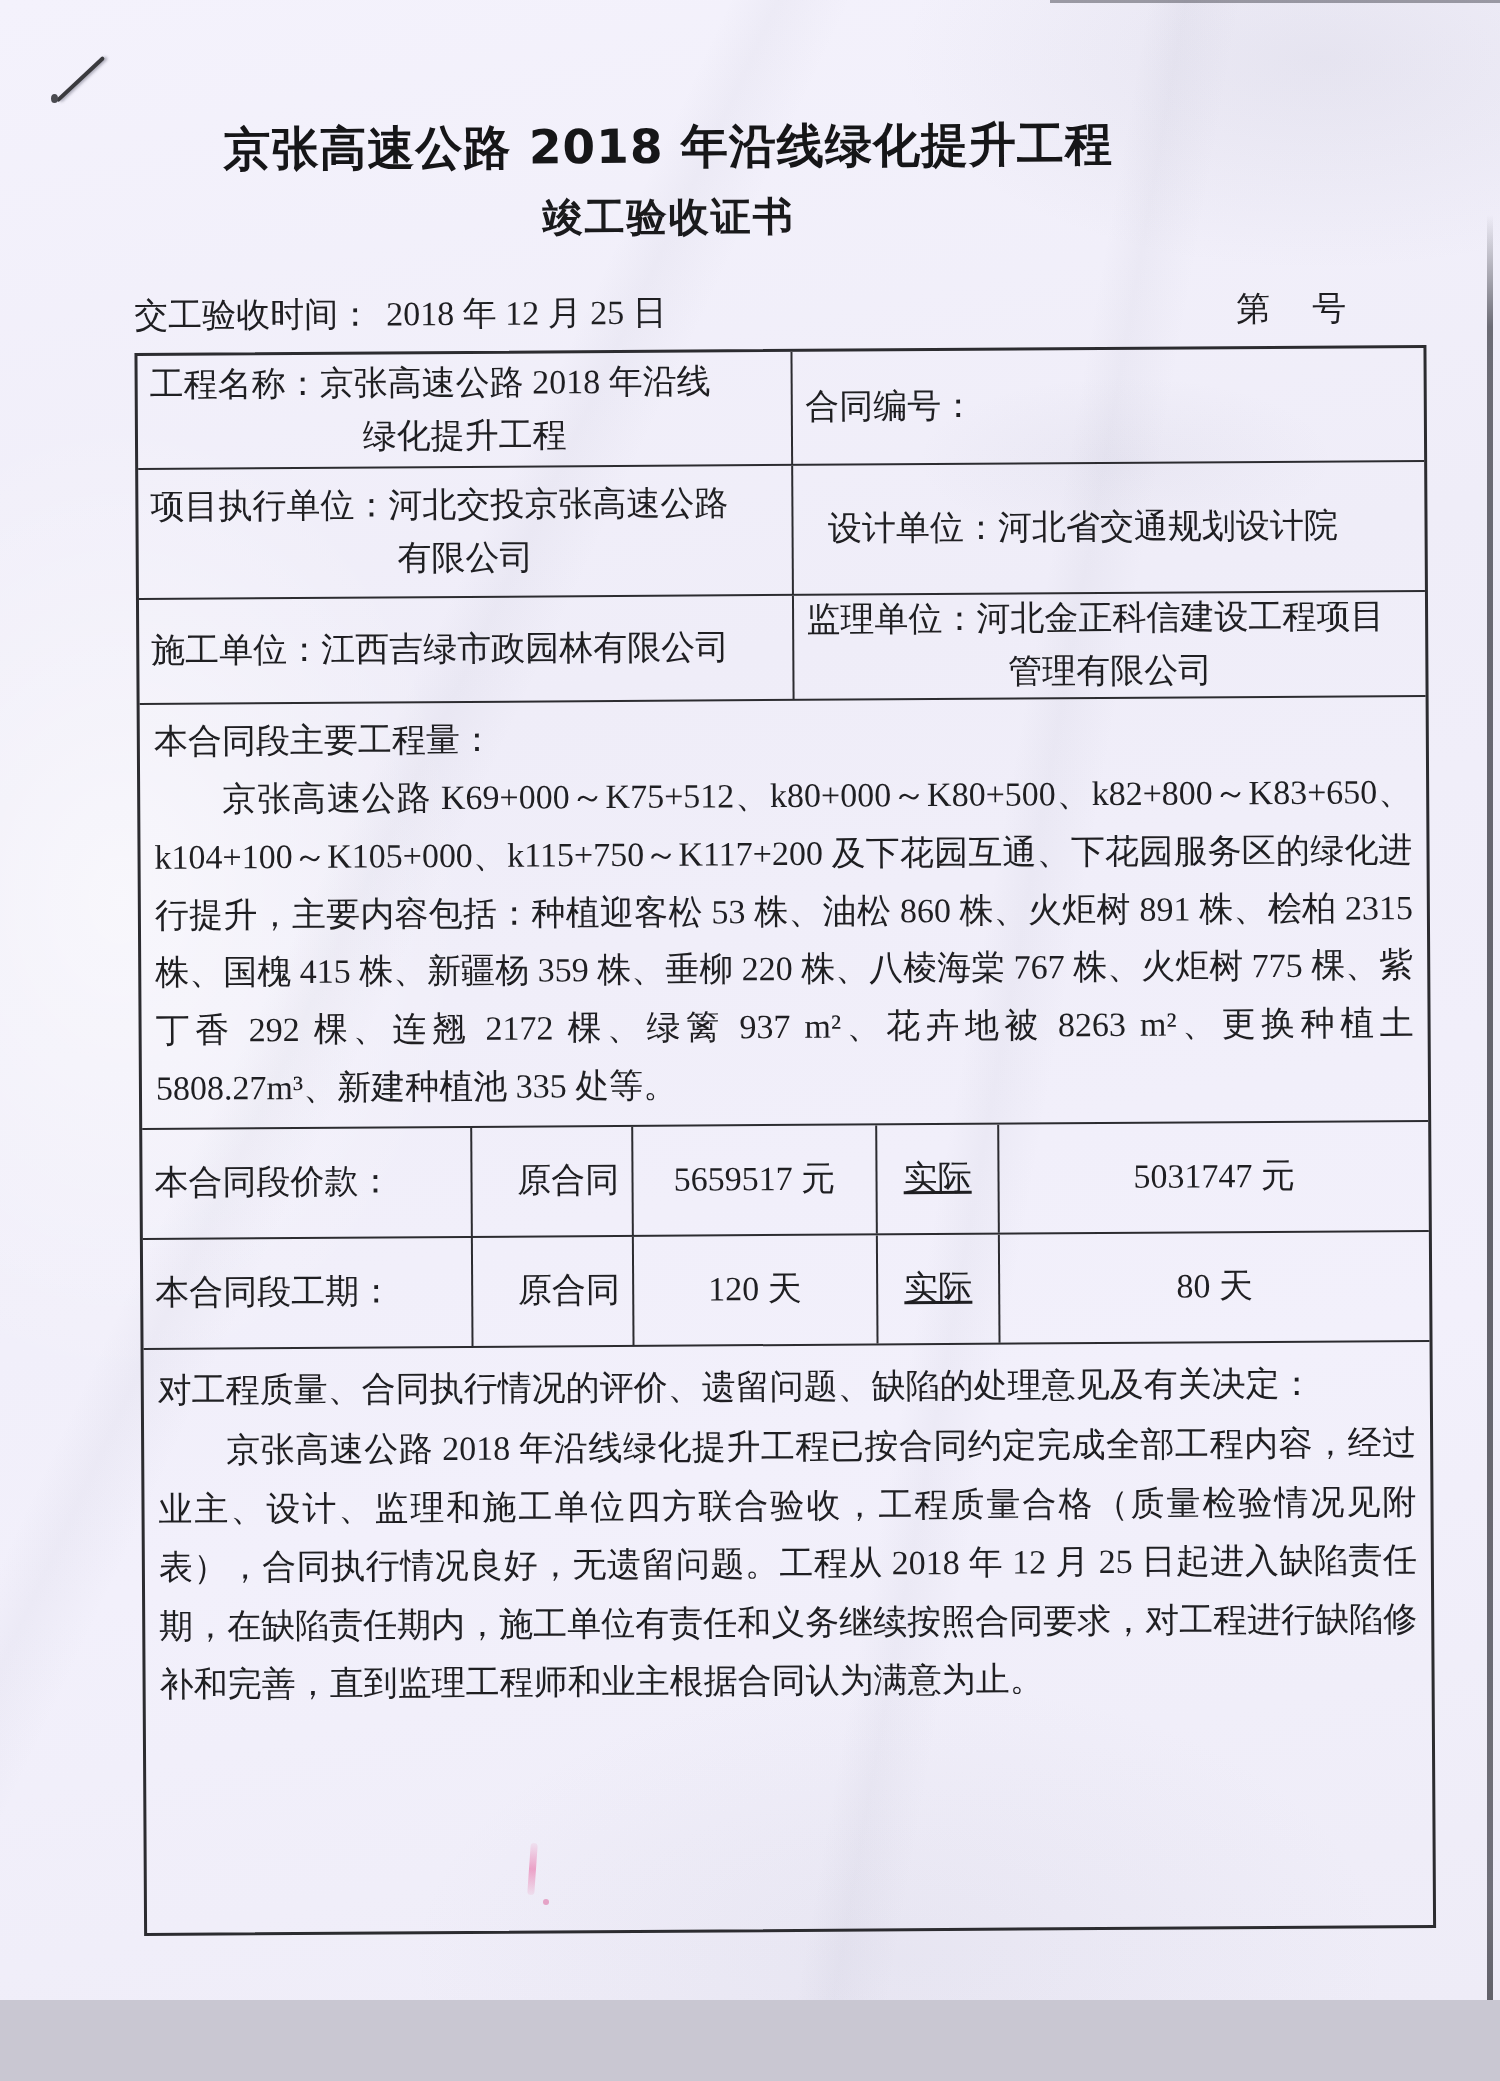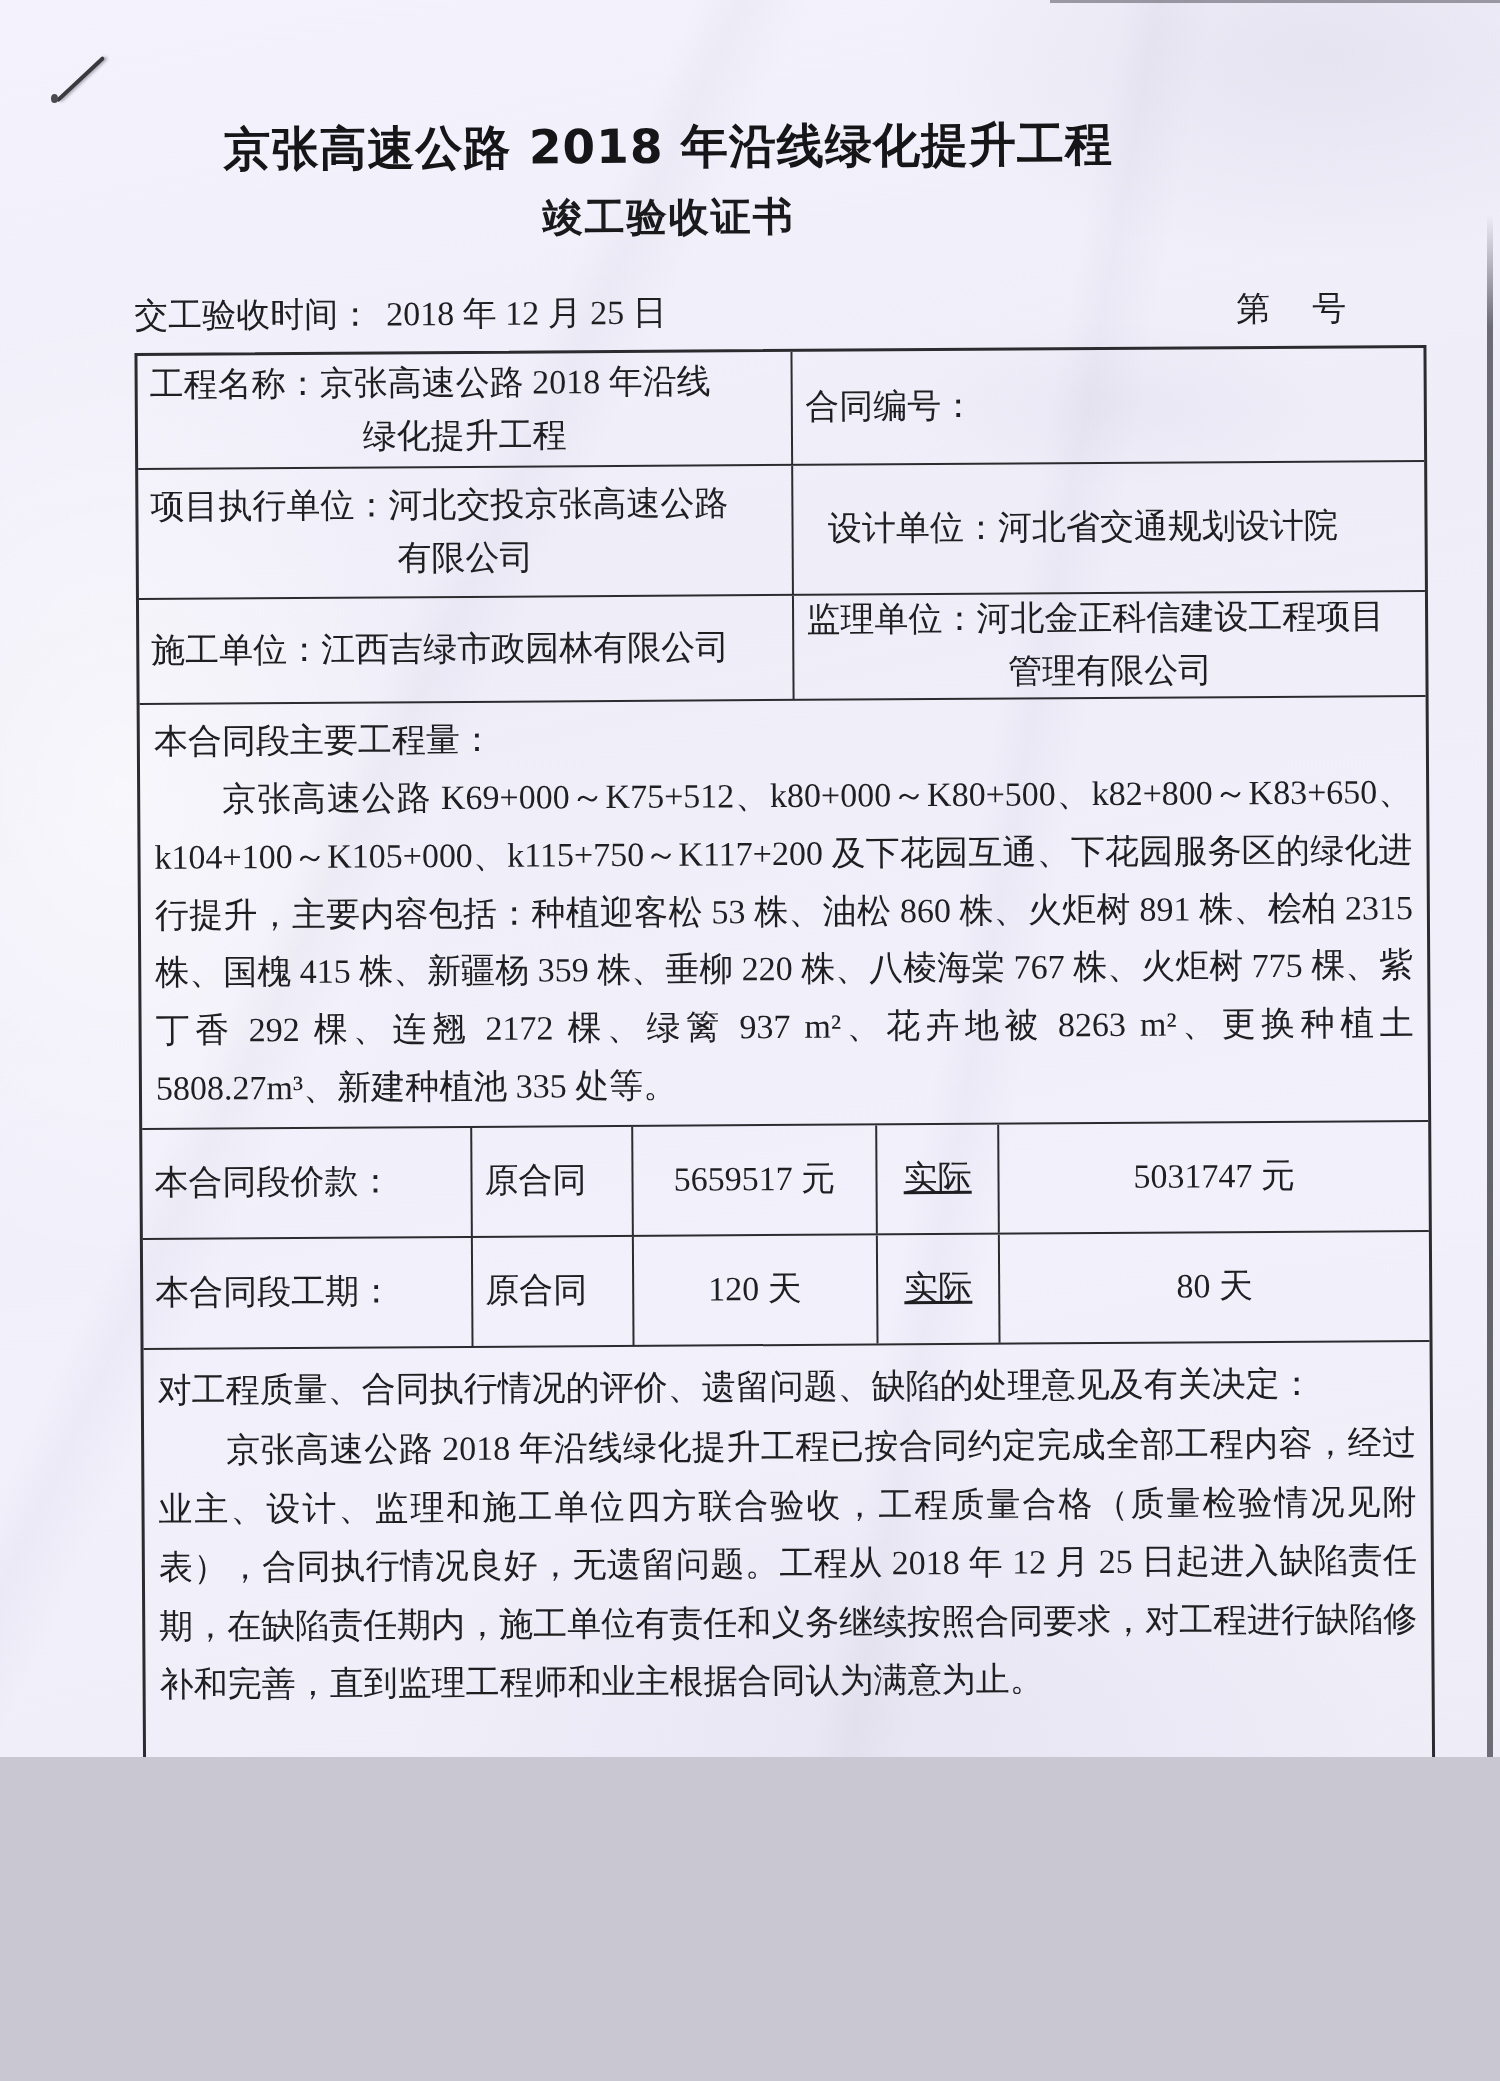--- a/index.html
+++ b/index.html
@@ -1,17 +1,17 @@
 <!DOCTYPE html>
 <html><head>
 <meta charset="utf-8">
 <style>
   html,body{margin:0;padding:0;background:#c9c7d2;}
   .sheet{
-    position:relative;width:1500px;height:1757px;overflow:hidden;
+    position:relative;width:1500px;height:2000px;overflow:hidden;
     color:#1f1f22;
     font-family:"Liberation Serif","DejaVu Serif",serif;
     background:
       radial-gradient(ellipse 600px 300px at 88% 3%, rgba(140,140,165,0.12), transparent 70%),
       radial-gradient(ellipse 500px 700px at 8% 45%, rgba(255,255,255,0.55), transparent 70%),
       radial-gradient(ellipse 700px 400px at 60% 98%, rgba(160,160,185,0.10), transparent 70%),
       linear-gradient(168deg,#f4f2fc 0%,#efedf8 35%,#f2f0fb 70%,#eeecf7 100%);
   }
   .texture{position:absolute;inset:0;pointer-events:none;
     background:
@@ -58,21 +58,21 @@
   .indent-sm{padding-left:22px;}
   .r-info1{height:112px;}
   .r-info2{height:128px;}
   .r-info3{height:103px;}
   .r-qty{min-height:404px;}
   .r-qty .cell{justify-content:flex-start;padding:10px 14px;}
   .qty-head{font-size:34px;line-height:1.6;}
   .qty-para{margin:2px 0 0 0;font-size:34px;line-height:1.7;text-indent:2em;text-align:justify;}
   .r-price{height:108px;}
   .pc-label{width:25.5%;}
-  .pc-orig{width:12.5%;text-align:left;padding-left:12px;}
+  .pc-orig{width:12.5%;text-align:right;padding-left:12px;}
   .pc-origval{width:19%;text-align:center;}
   .pc-act{width:9.5%;text-align:center;text-decoration:underline;}
   .pc-actval{flex:1;text-align:center;}
   .r-eval{min-height:583px;}
   .r-eval .cell{justify-content:flex-start;padding:14px 14px;}
   .eval-head{font-size:34px;line-height:1.6;}
   .eval-para{margin:4px 0 0 0;font-size:34px;line-height:1.72;text-indent:2em;text-align:justify;}
 </style>
 </head>
 <body>

